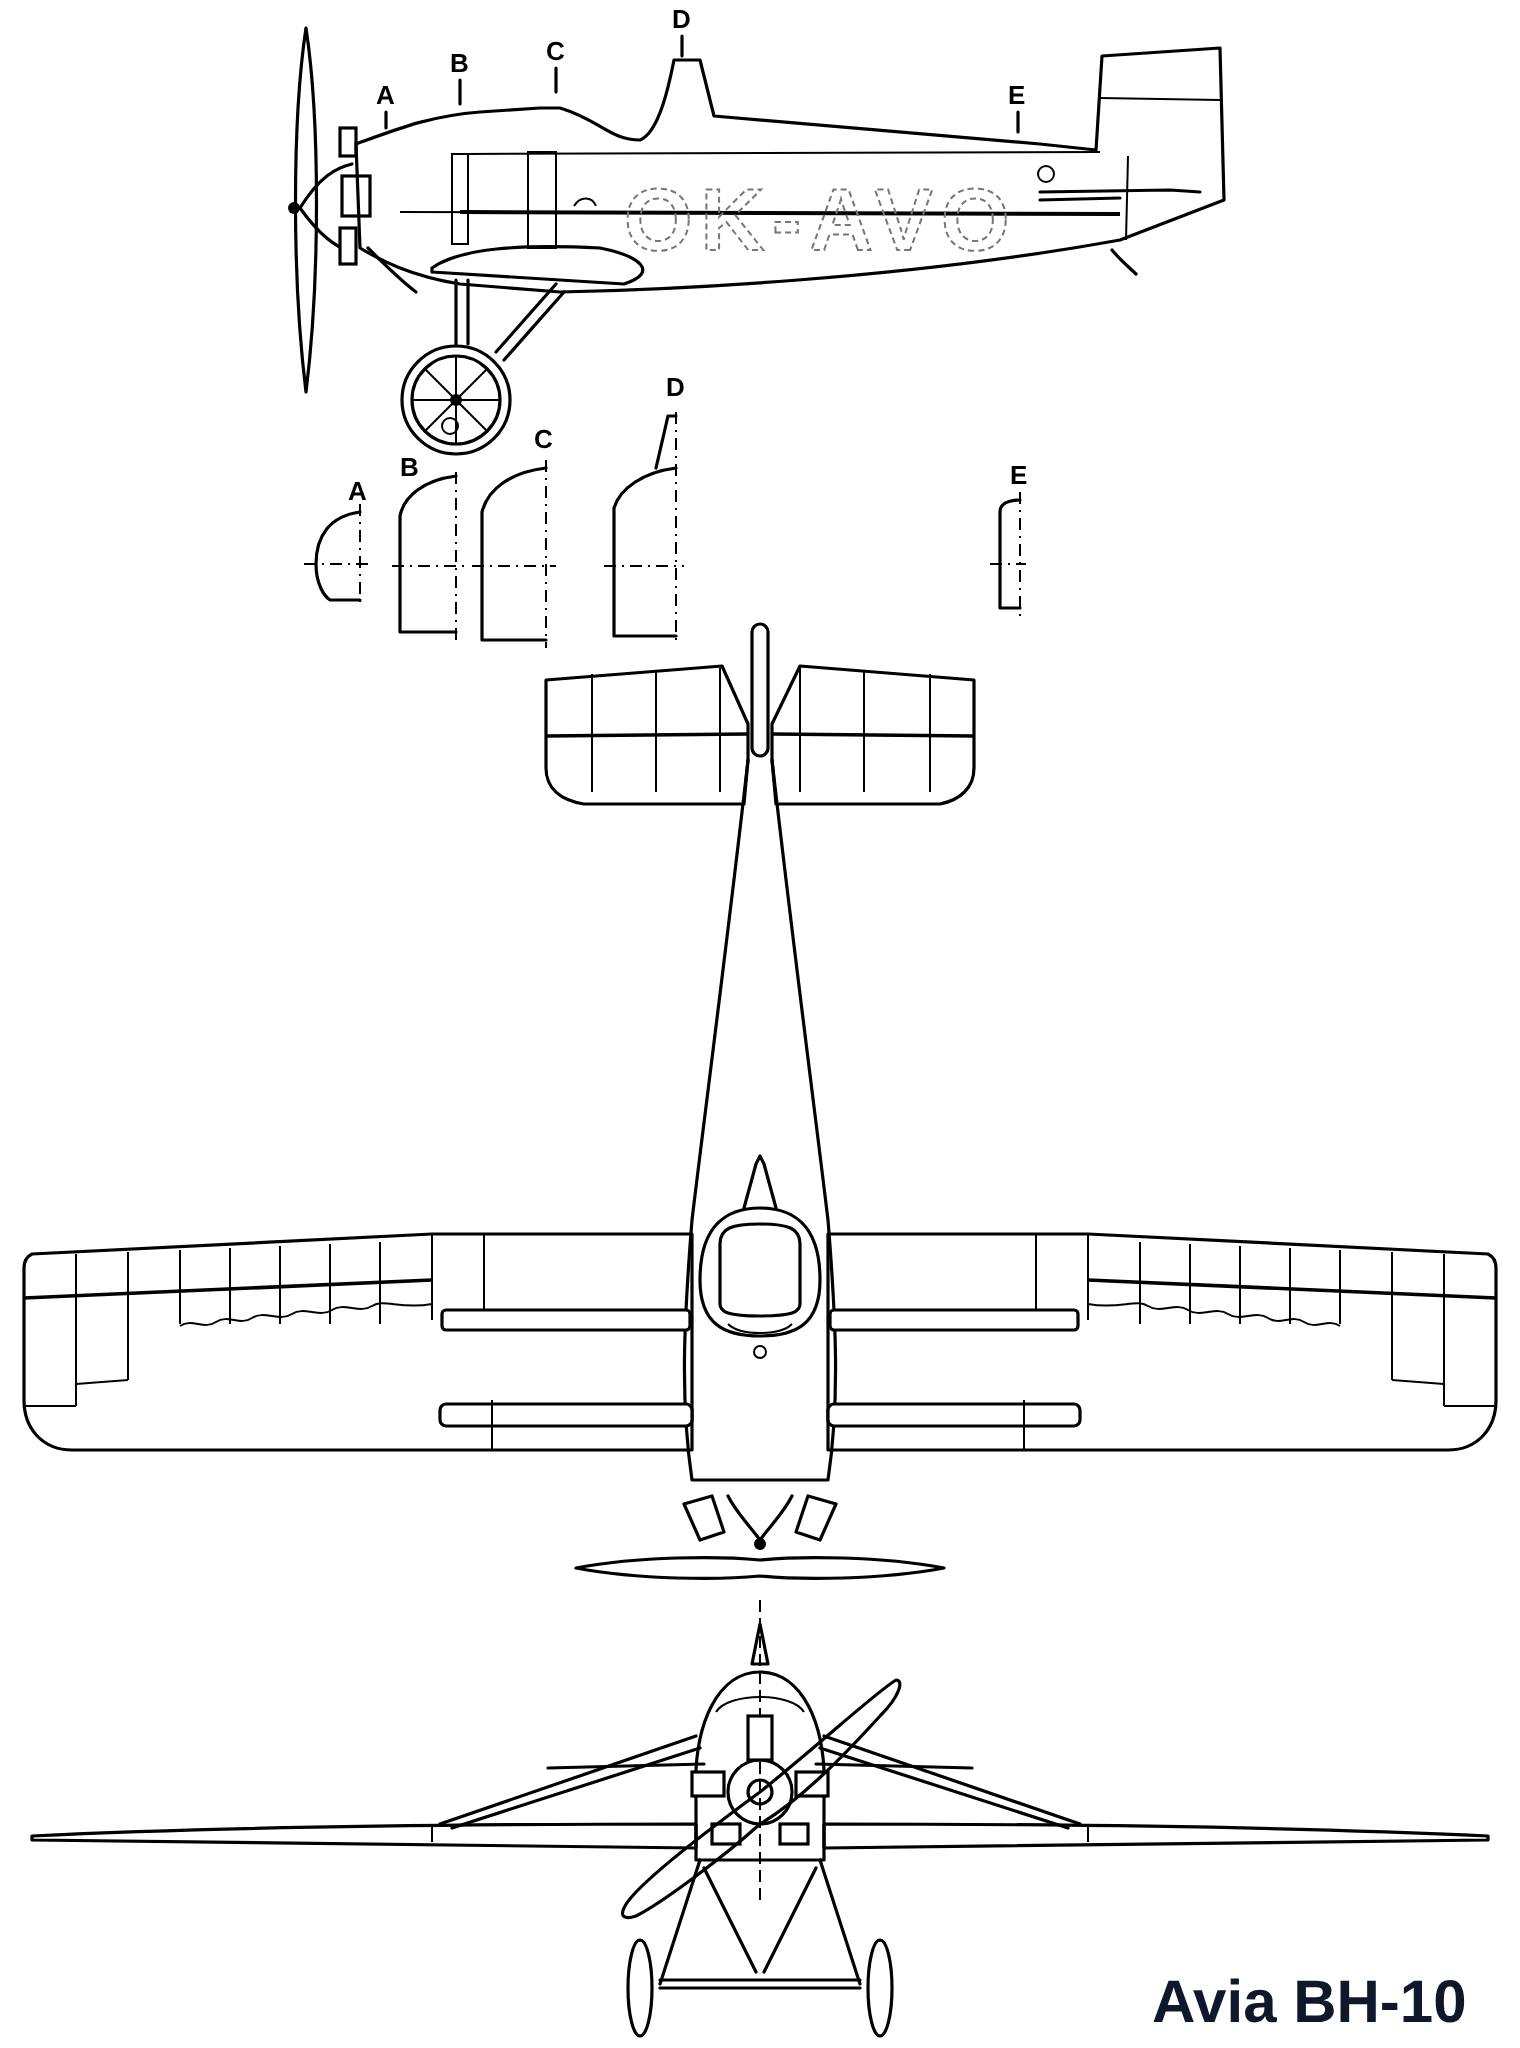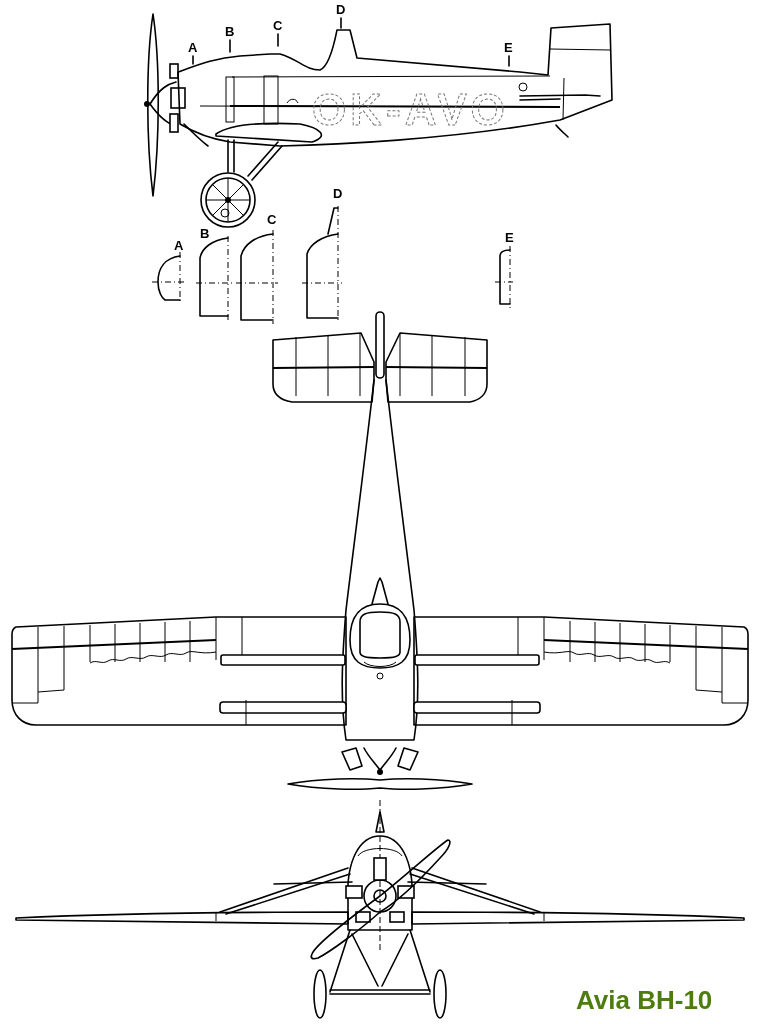--- a/index.html
+++ b/index.html
@@ -7,22 +7,22 @@
          font-family: "Liberation Sans", sans-serif; }
   svg.drawing { position: absolute; left: 0; top: 0; }
   .ln { fill: none; stroke: #000; stroke-width: 1.6; stroke-linejoin: round; stroke-linecap: round; }
   .thin { fill: none; stroke: #000; stroke-width: 1; }
   .dash { fill: none; stroke: #000; stroke-width: 1; stroke-dasharray: 6 3 1 3; }
   .fillw { fill: #fff; stroke: #000; stroke-width: 1.6; }
   .fillb { fill: #000; }
   .lbl { font-family: "Liberation Sans", sans-serif; font-weight: bold; font-size: 13px; fill: #000; }
   .regtxt { font-family: "Liberation Sans", sans-serif; font-weight: bold; font-size: 44px;
             fill: none; stroke: #777; stroke-width: 1; stroke-dasharray: 3 2; letter-spacing: 4px; }
-  #title { position: absolute; left: 576px; top: 985px; font-size: 26px; font-weight: bold;
-           color: #4d7c0f; font-family: "Liberation Sans", sans-serif; white-space: nowrap; text-align: center; }
+  #title { position: absolute; left: 576px; top: 985px; font-size: 30px; font-weight: bold;
+           color: #0f172a; font-family: "Liberation Sans", sans-serif; white-space: nowrap; text-align: center; }
 </style>
 </head>
 <body>
 
 <svg class="drawing" width="760" height="1024" viewBox="0 0 760 1024">
 
   <g>
 
     <path class="ln" d="M153,14 C160,60 160,140 153,196 C146,140 146,60 153,14 Z"></path>
     <circle class="fillb" cx="147" cy="104" r="3"></circle>

